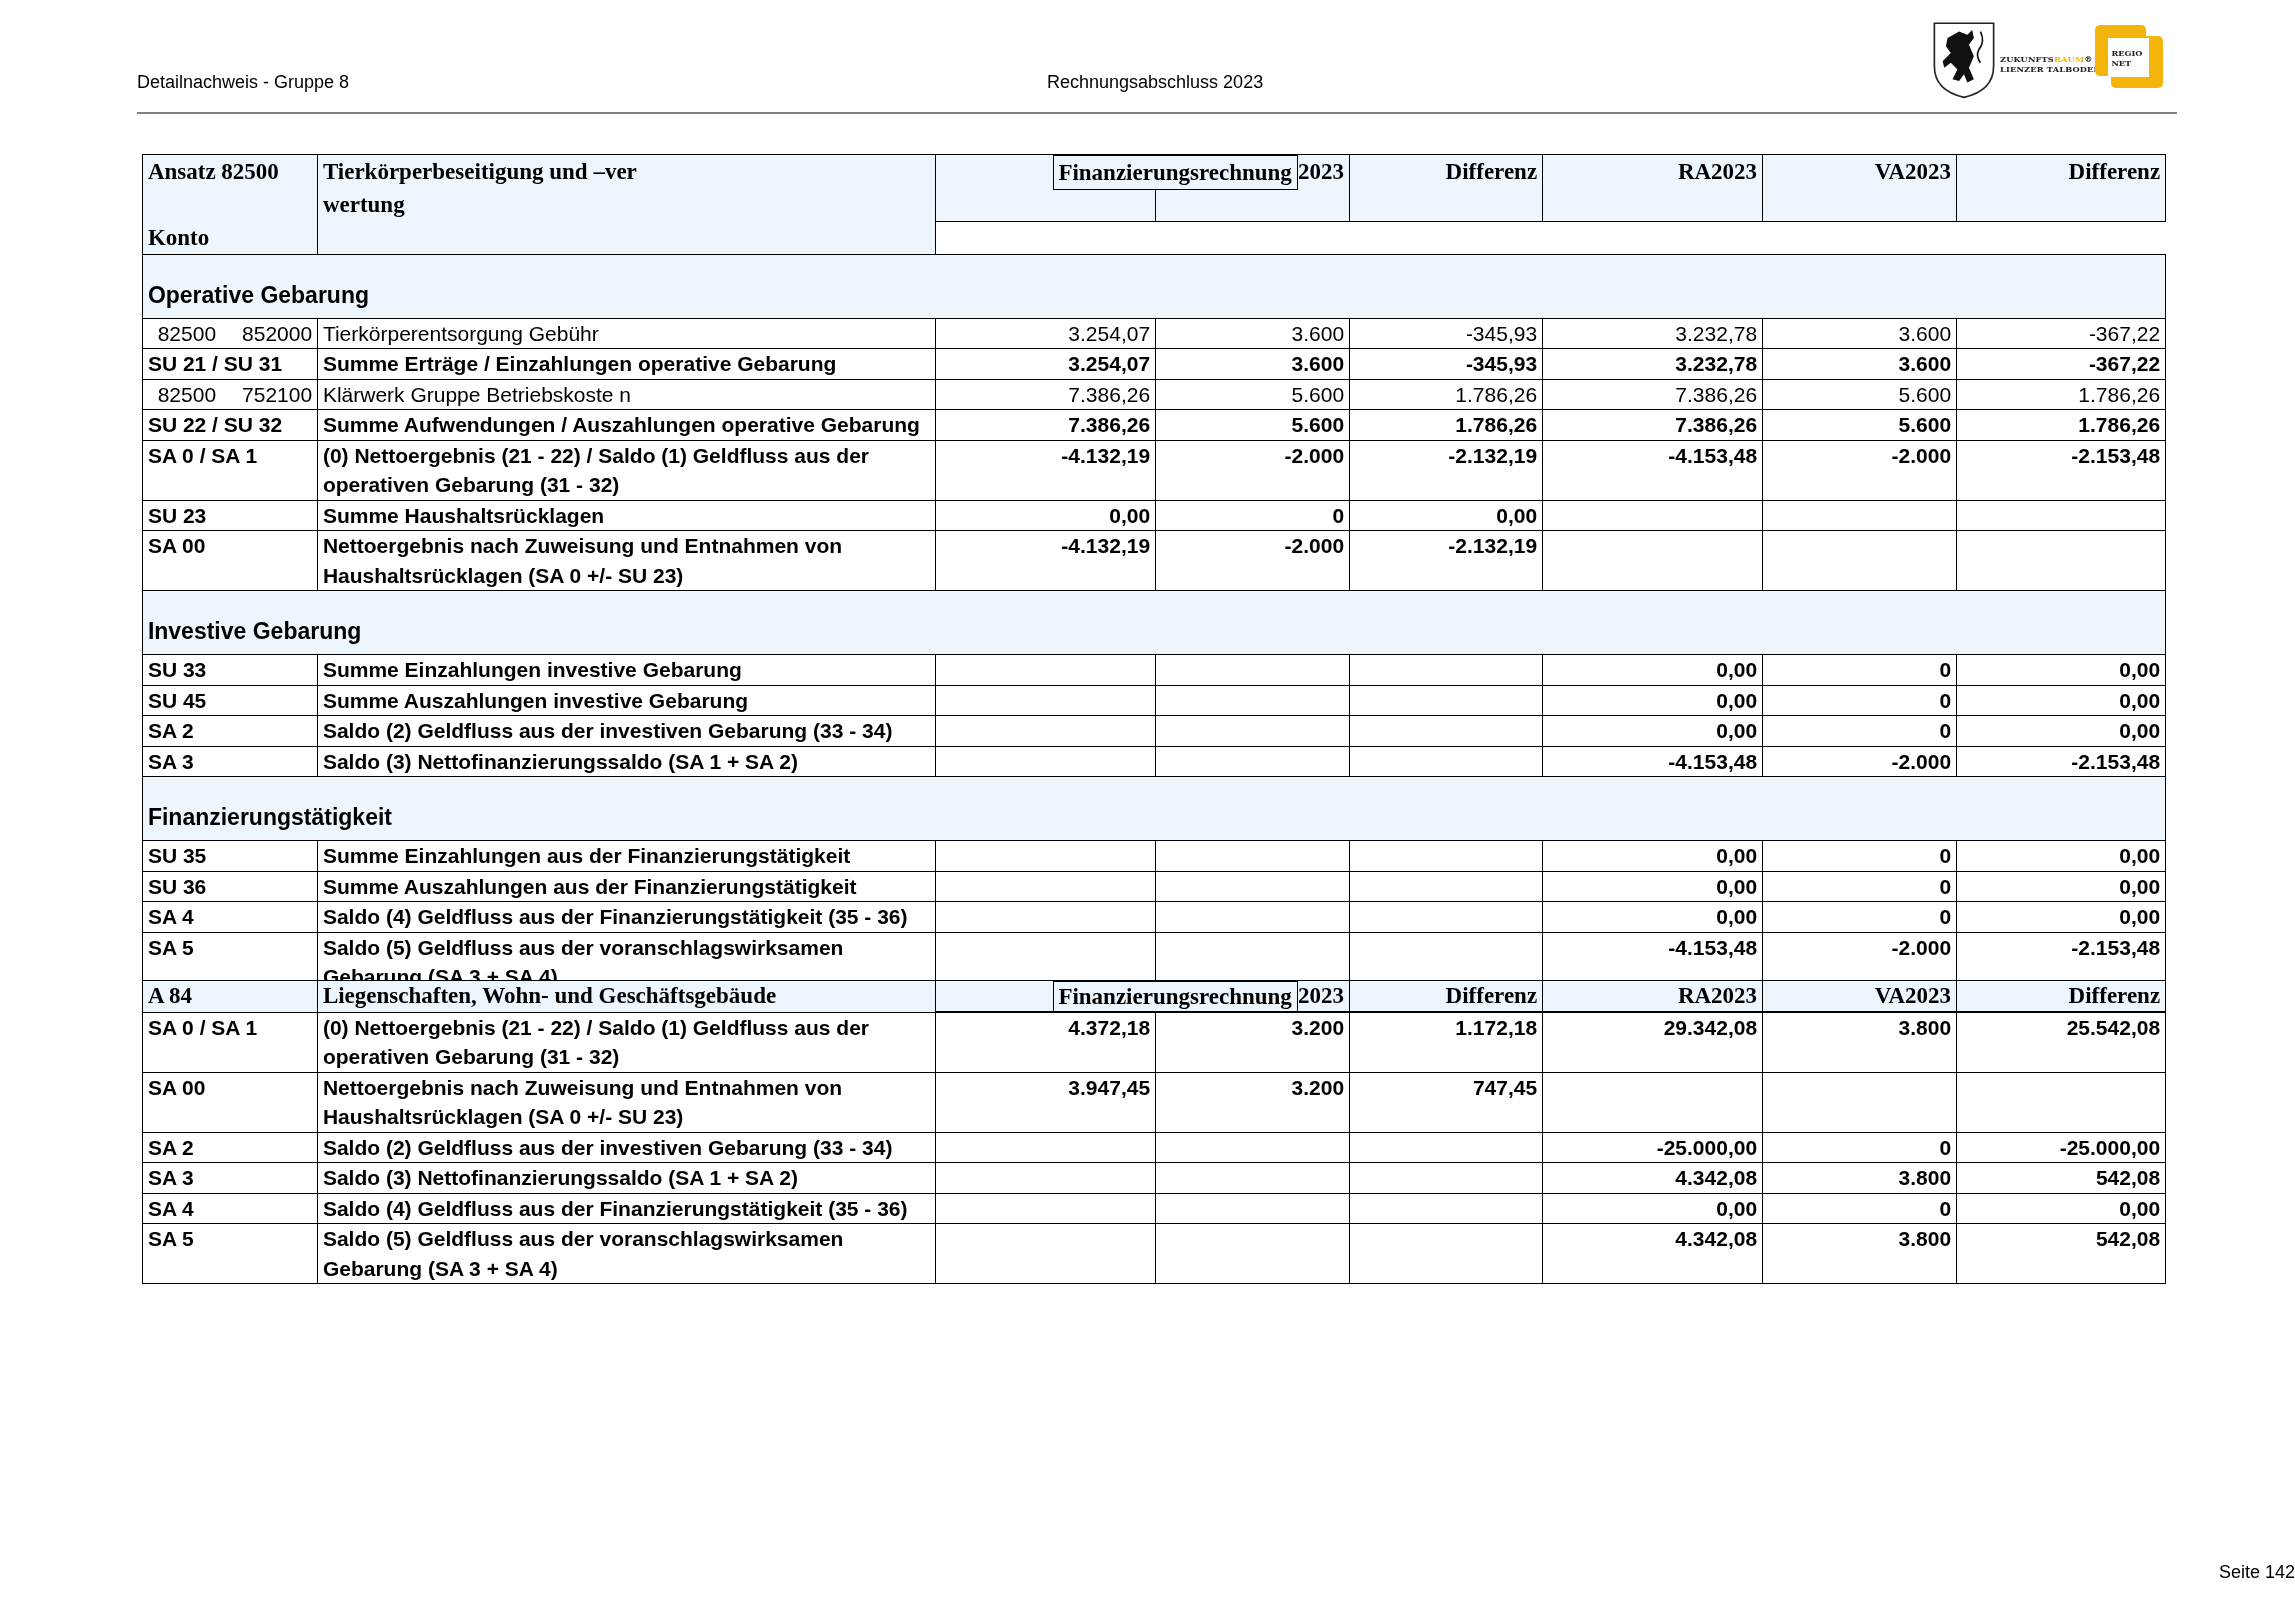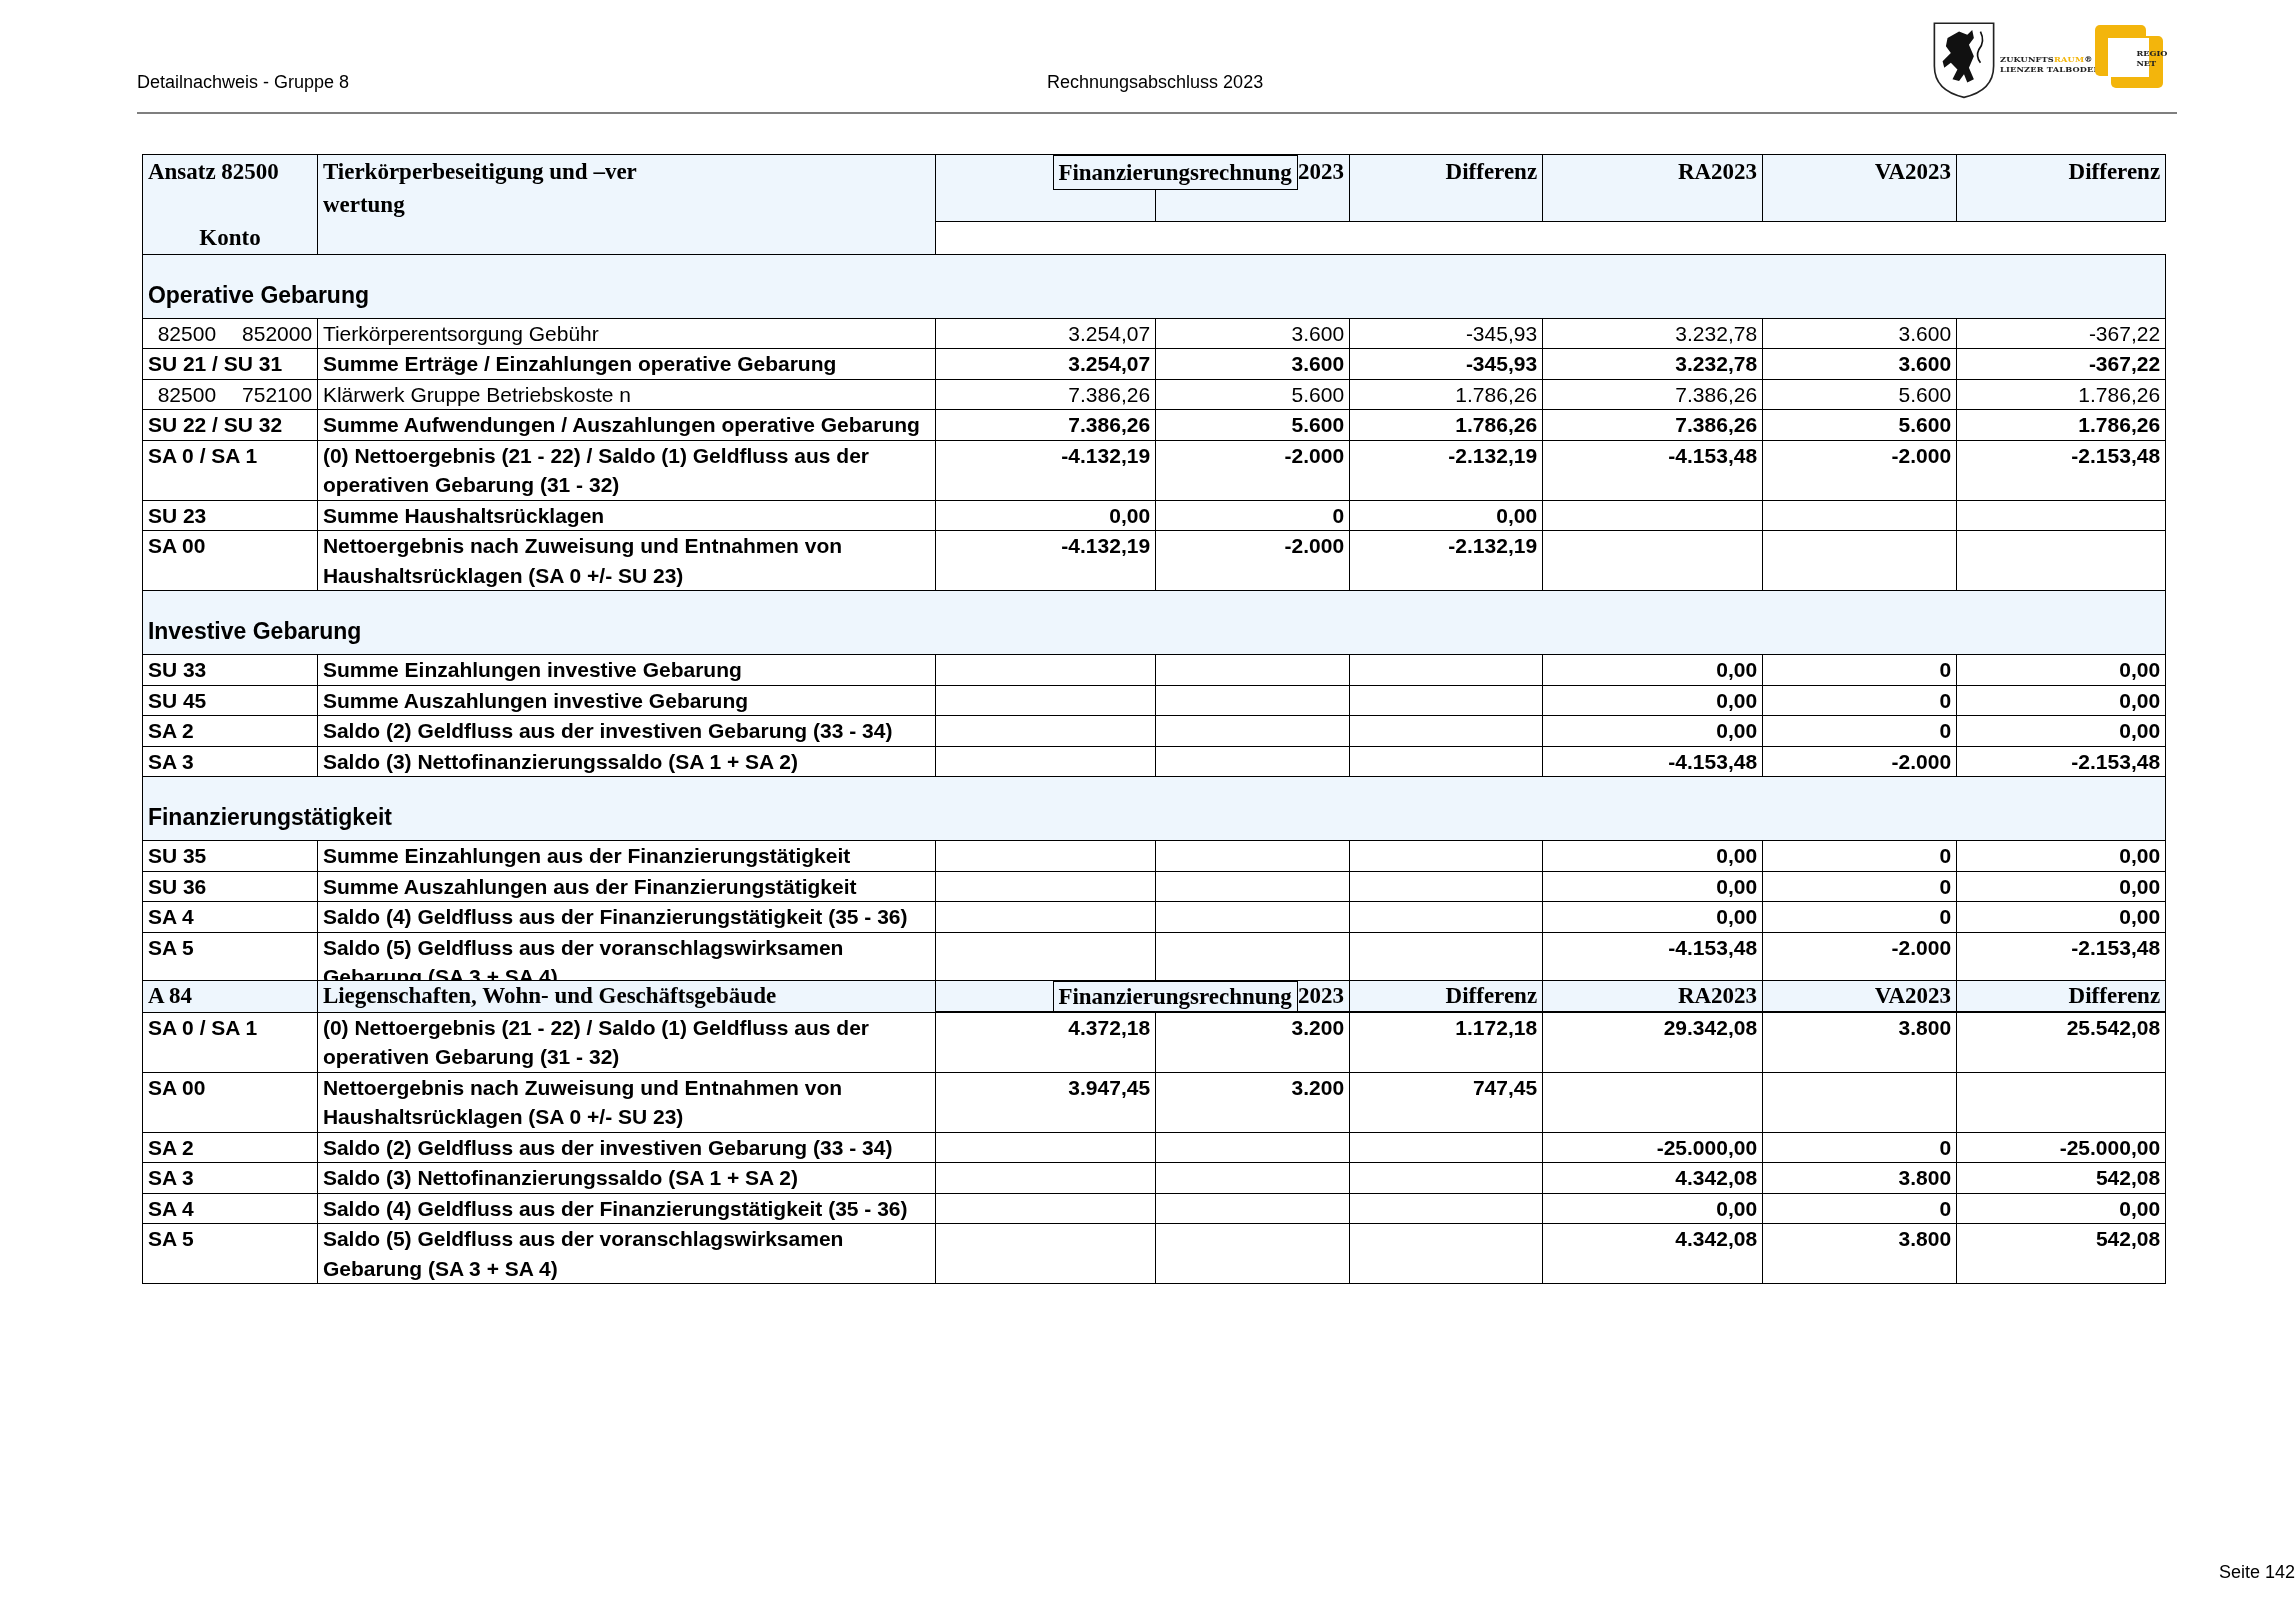--- a/index.html
+++ b/index.html
@@ -12,33 +12,33 @@
   .hdr-rule { position:absolute; left:137px; top:112px; width:2040px; height:1.6px; background:#7f7f7f; }
 
   .logo-wrap { position:absolute; left:1931px; top:19.7px; width:246px; height:82px; }
   .crest { position:absolute; left:0; top:0; width:66px; height:79px; }
   .zr-text { position:absolute; left:69px; top:34px; font-family:"DejaVu Serif", serif; font-weight:bold; font-size:8.2px; line-height:10.7px; color:#222; letter-spacing:0.2px; }
   .zr-text .accent { color:#f3b50c; }
   .regio { position:absolute; left:164px; top:4.9px; width:69px; height:66px; }
   .regio-back { position:absolute; left:0; top:0; width:51px; height:51px; background:#f3b50c; border-radius:4.9px; }
   .regio-back2 { position:absolute; left:16.4px; top:11.5px; width:52px; height:52px; background:#f3b50c; border-radius:4.9px; }
   .regio-inner { position:absolute; left:13px; top:13px; width:41px; height:39px; background:#fff; }
-  .regio-text { position:absolute; left:16.4px; top:23px; font-family:"DejaVu Serif", serif; font-weight:bold; font-size:8.2px; line-height:10.7px; color:#222;margin-left:25px; }
+  .regio-text { position:absolute; left:16.4px; top:23px; font-family:"DejaVu Serif", serif; font-weight:bold; font-size:8.2px; line-height:10.7px; color:#222; }
 
   table.fin { position:absolute; border-collapse:collapse; table-layout:fixed; left:142px; width:2022px; }
   table.fin td { border:0.8px solid #000; padding:0 4.9px; font-size:21px; line-height:29.5px; vertical-align:top; overflow:hidden; white-space:nowrap; }
   table.fin td.wrap { white-space:normal; }
   table.fin .num { text-align:right; }
   table.fin .b { font-weight:bold; }
   table.fin .hdr { background:#eef6fd; font-weight:bold; font-size:23px;font-family:Liberation Serif, serif; }
   table.fin .hdr-center { text-align:center; }
   table.fin .section td { background:#eef6fd; font-weight:bold; font-size:23px; line-height:36px; padding-top:22px; padding-bottom:4.9px; }
   table.fin tr { border-top:1.6px solid #333; }
   .konto { display:flex; justify-content:space-between; padding-left:9.8px; }
-  .konto-label { text-align:center; }
+  .konto-label { text-align:left; }
 
   .footer { position:absolute; left:0; width:2295px; top:1562px; text-align:right; font-size:18px; }
 </style>
 </head>
 <body>
 
 <div class="page-header">
   <span class="hdr-left">Detailnachweis - Gruppe 8</span>
   <span class="hdr-center">Rechnungsabschluss 2023</span>
 </div>

